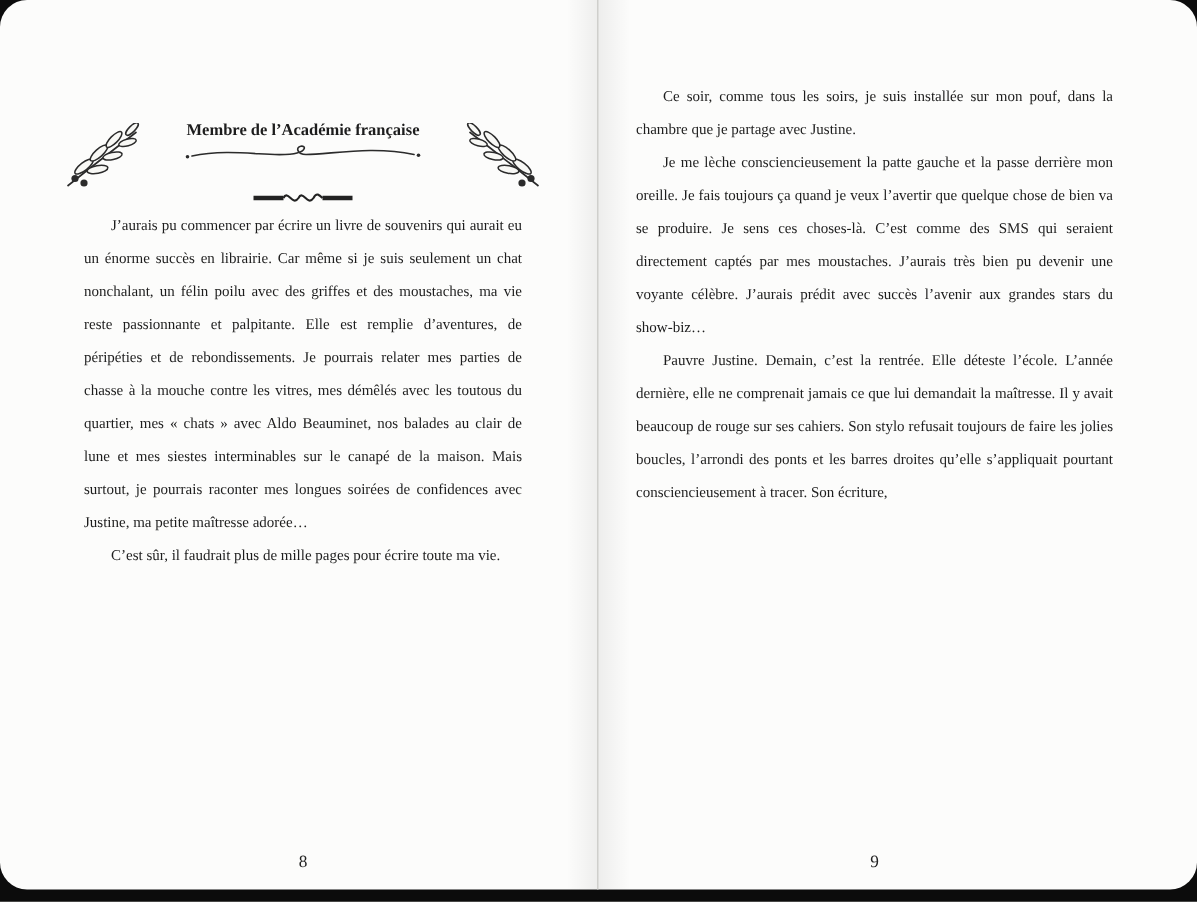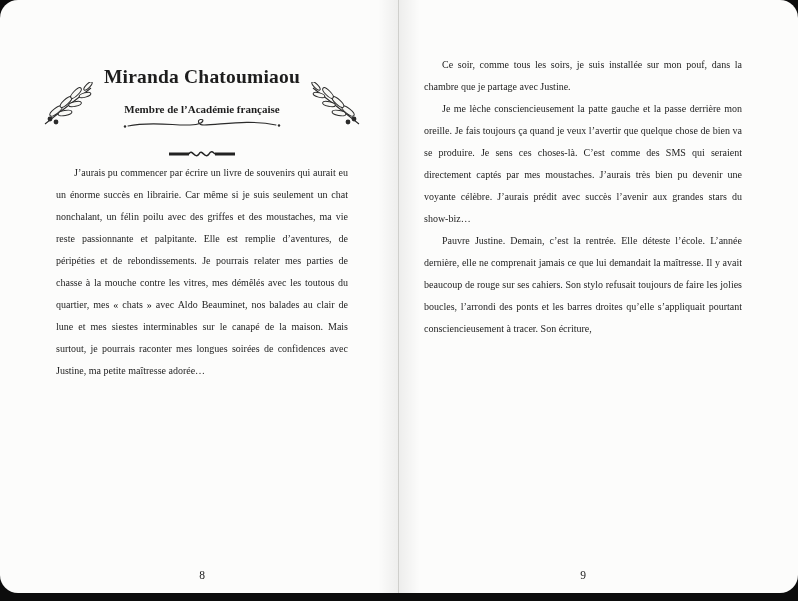--- a/index.html
+++ b/index.html
@@ -129,21 +129,20 @@
             <ellipse cx="24" cy="31" rx="7" ry="2.5" transform="rotate(-10 24 31)"></ellipse>
             <ellipse cx="25" cy="20" rx="7.5" ry="2.6" transform="rotate(-42 25 20)"></ellipse>
             <ellipse cx="34" cy="22" rx="6.5" ry="2.4" transform="rotate(-12 34 22)"></ellipse>
             <ellipse cx="35" cy="11" rx="7" ry="2.5" transform="rotate(-45 35 11)"></ellipse>
             <ellipse cx="44" cy="13" rx="6" ry="2.2" transform="rotate(-15 44 13)"></ellipse>
             <ellipse cx="47" cy="4" rx="5.5" ry="2" transform="rotate(-45 47 4)"></ellipse>
           </g>
         </svg>
       </span>
 
-      <h1 class="chapter-title">Miranda Chatoumiaou</h1>
       <div class="chapter-affiliation">Membre de l’Académie française</div>
 
       <div class="flourish">
         <svg viewBox="0 0 160 16" width="160" height="16" aria-hidden="true">
           <path d="M6 10 C34 4 62 12 76 8 C82 6.5 82 3 78.5 3.5 C75 4 76 9 82 9 C98 9 126 3 154 9" fill="none" stroke="#2b2b2b" stroke-width="1.1" stroke-linecap="round"></path>
           <circle cx="3" cy="10.5" r="1.2" fill="#2b2b2b"></circle>
           <circle cx="157" cy="9.5" r="1.2" fill="#2b2b2b"></circle>
         </svg>
       </div>
 
@@ -151,20 +150,21 @@
         <svg viewBox="0 0 70 16" width="70" height="16" aria-hidden="true">
           <path d="M2 8 H22" stroke="#222" stroke-width="3"></path>
           <path d="M48 8 H68" stroke="#222" stroke-width="3"></path>
           <path d="M22 8 C25 2 28 14 32 8 C35 2 38 14 42 8 C44 4 46 6 48 8" fill="none" stroke="#222" stroke-width="1.4"></path>
         </svg>
       </div>
     </div>
 
     <div class="body-text">
       <p>J’aurais pu commencer par écrire un livre de souvenirs qui aurait eu un énorme succès en librairie. Car même si je suis seulement un chat nonchalant, un félin poilu avec des griffes et des moustaches, ma vie reste passionnante et palpitante. Elle est remplie d’aventures, de péripéties et de rebondissements. Je pourrais relater mes parties de chasse à la mouche contre les vitres, mes démêlés avec les toutous du quartier, mes «&nbsp;chats&nbsp;» avec Aldo Beauminet, nos balades au clair de lune et mes siestes interminables sur le canapé de la maison. Mais surtout, je pourrais raconter mes longues soirées de confidences avec Justine, ma petite maîtresse adorée…</p>
+      <p>C’est sûr, il faudrait plus de mille pages pour écrire toute ma vie.</p>
     </div>
 
     <div class="folio">8</div>
   </div>
 
   <div class="page page-right">
     <div class="body-text">
       <p>Ce soir, comme tous les soirs, je suis installée sur mon pouf, dans la chambre que je partage avec Justine.</p>
       <p>Je me lèche consciencieusement la patte gauche et la passe derrière mon oreille. Je fais toujours ça quand je veux l’avertir que quelque chose de bien va se produire. Je sens ces choses-là. C’est comme des SMS qui seraient directement captés par mes moustaches. J’aurais très bien pu devenir une voyante célèbre. J’aurais prédit avec succès l’avenir aux grandes stars du show-biz…</p>
       <p>Pauvre Justine. Demain, c’est la rentrée. Elle déteste l’école. L’année dernière, elle ne comprenait jamais ce que lui demandait la maîtresse. Il y avait beaucoup de rouge sur ses cahiers. Son stylo refusait toujours de faire les jolies boucles, l’arrondi des ponts et les barres droites qu’elle s’appliquait pourtant consciencieusement à tracer. Son écriture,</p>

